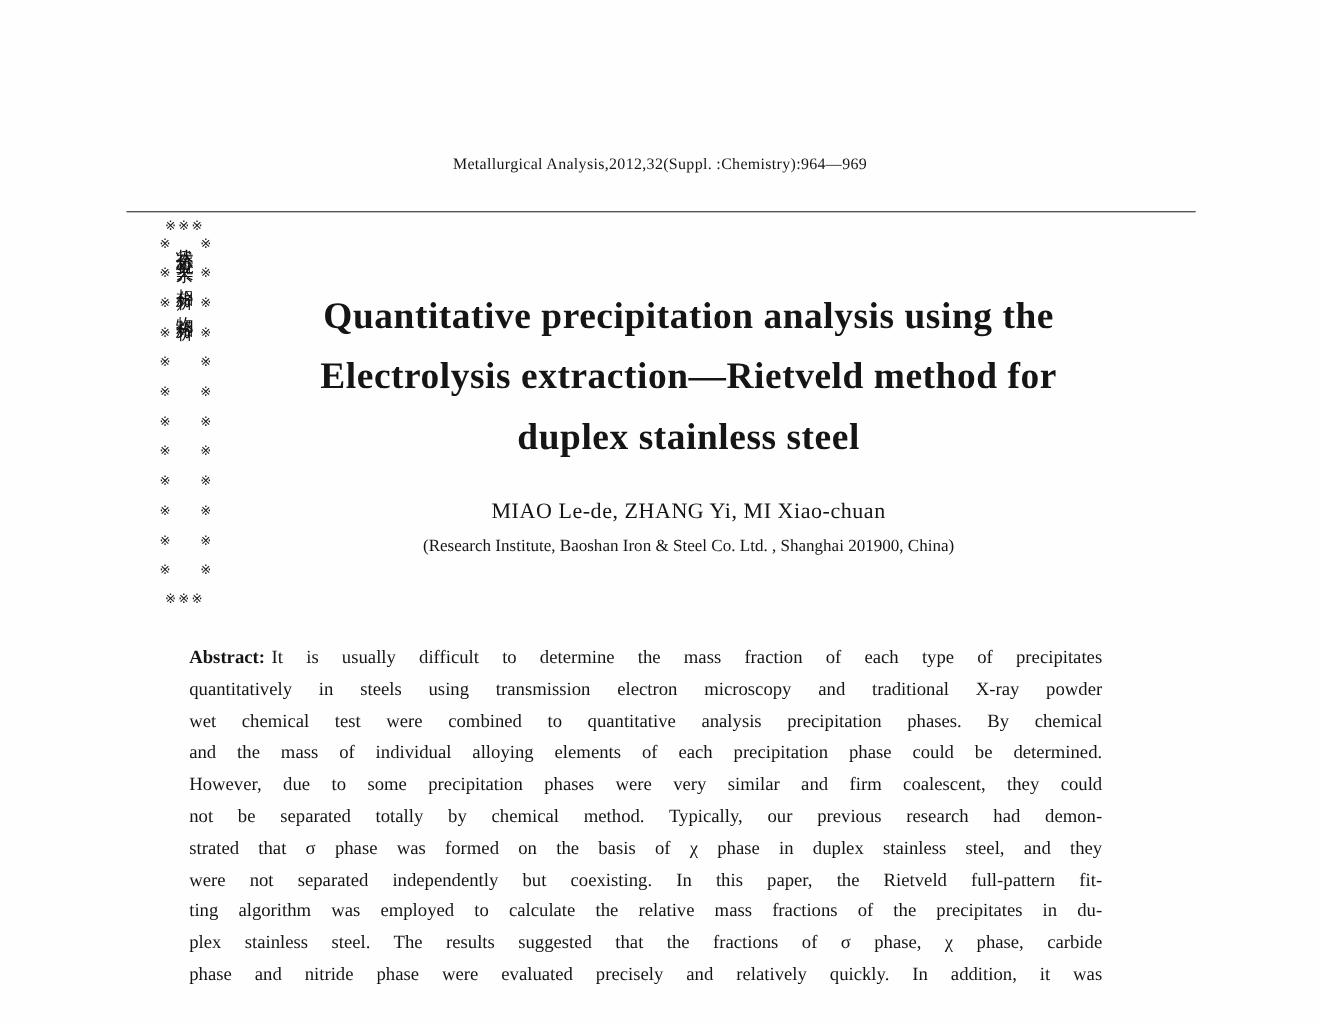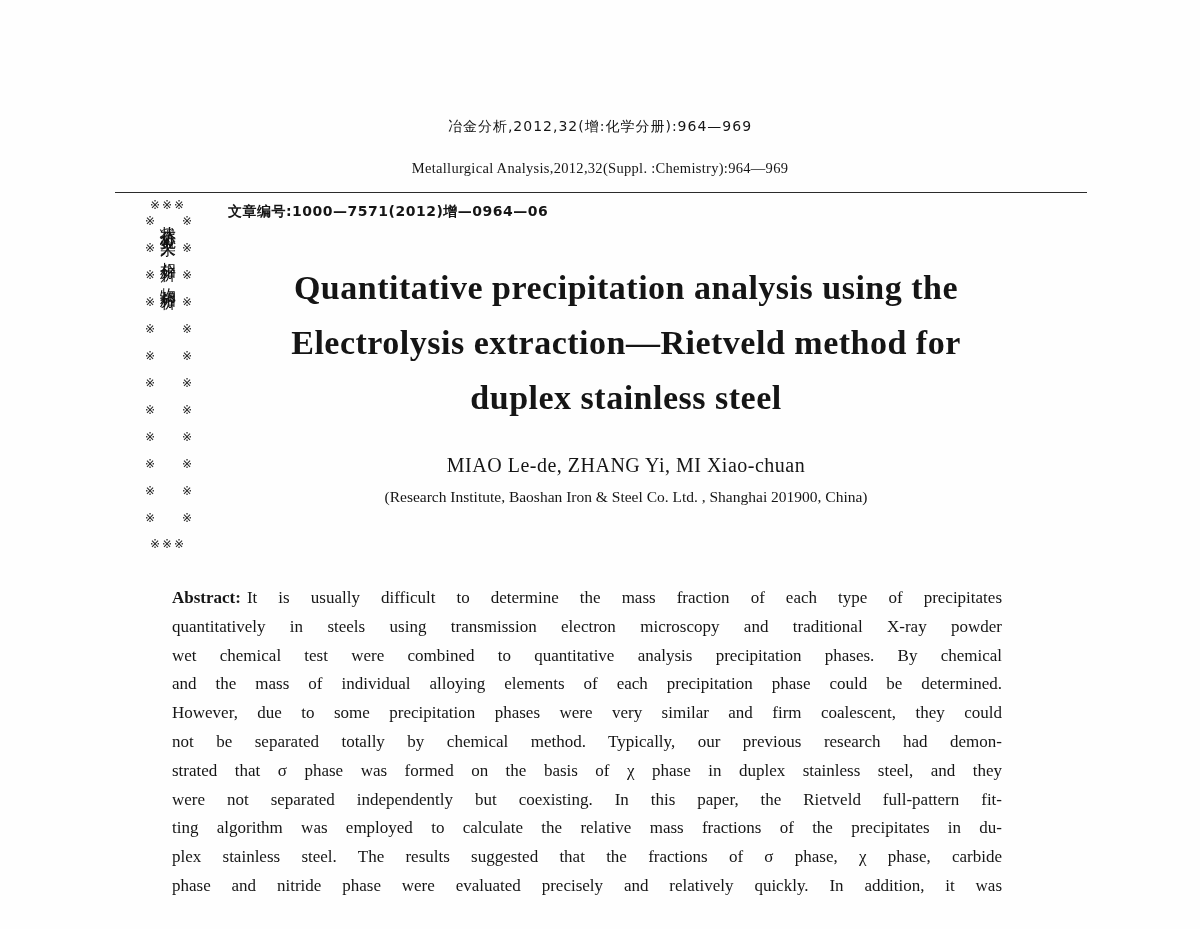--- a/index.html
+++ b/index.html
@@ -58,27 +58,25 @@
   }
   .abs-line{text-align:justify;text-align-last:justify;}
   .abs-label{font-weight:bold;padding-right:6px;}
 </style>
 </head>
 <body>
 
 <div class="page">
 
   <div class="header">
-    <div class="header-cn">冶金分析,2012,32(增:化学分册):964—969</div>
     <div class="header-en">Metallurgical Analysis,2012,32(Suppl. :Chemistry):964—969</div>
   </div>
 
   <div class="top-rule"></div>
 
-  <div class="article-id">文章编号:1000—7571(2012)增—0964—06</div>
 
   <div class="side-banner">
     <div class="orn-row">※※※</div>
     <div class="banner-mid">
       <div class="orn-col">※※※※※※※※※※※※</div>
       <div class="v-label">状态分析（夹杂／相分析／物相分析）</div>
       <div class="orn-col">※※※※※※※※※※※※</div>
     </div>
     <div class="orn-row">※※※</div>
   </div>

